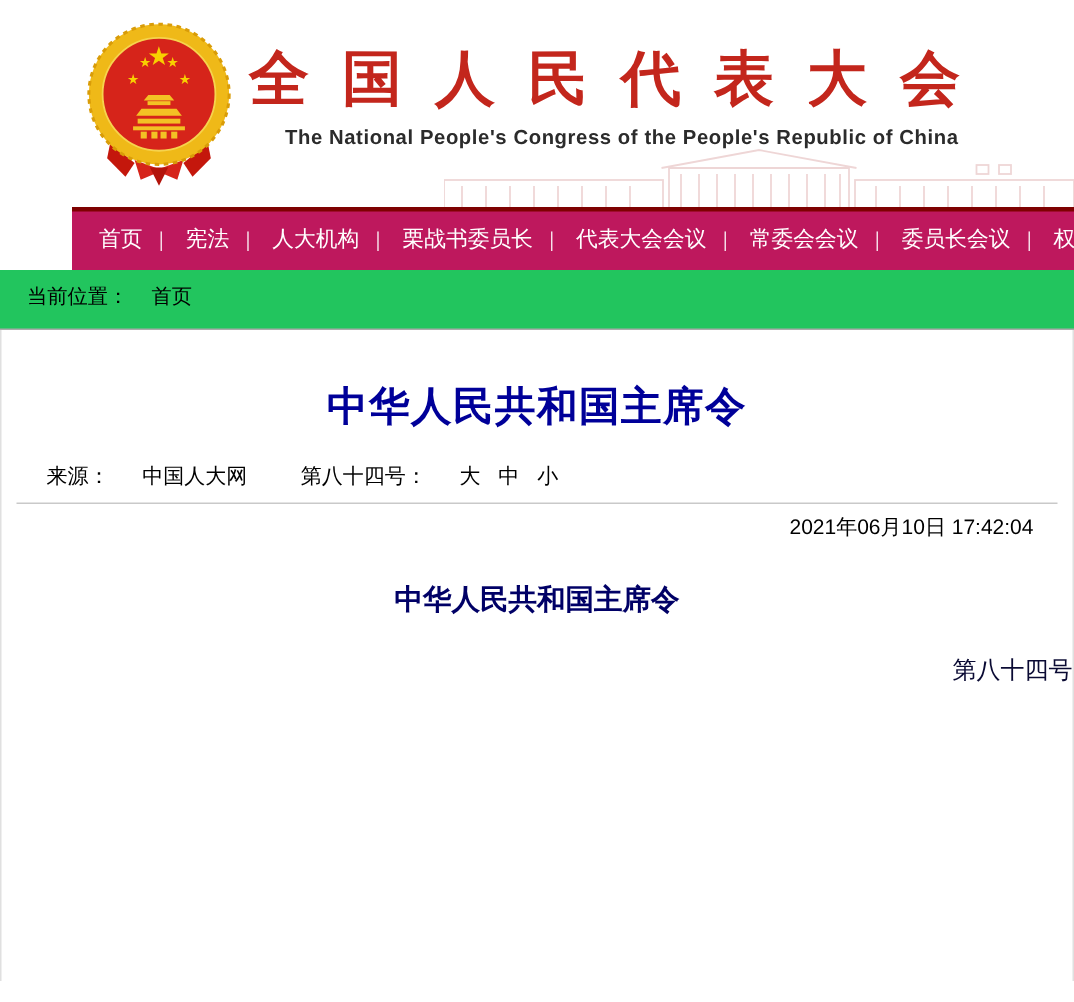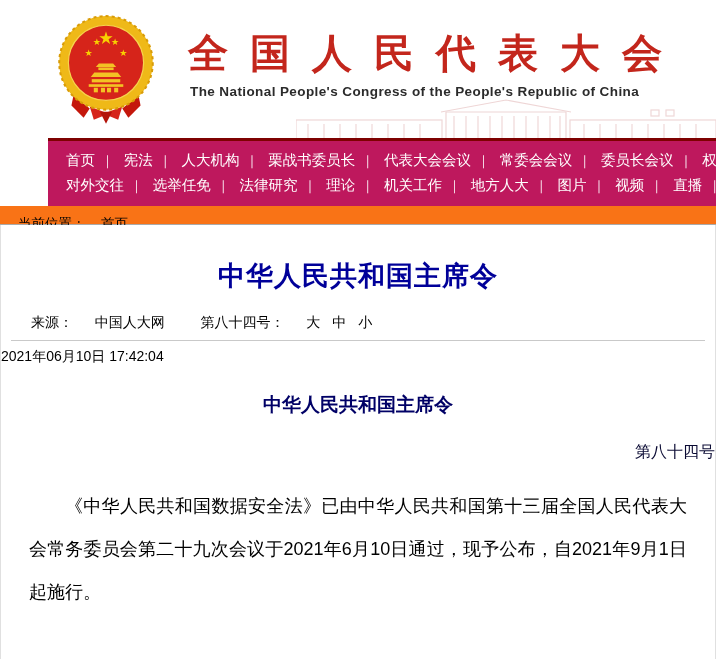--- a/index.html
+++ b/index.html
@@ -30,21 +30,20 @@
     left: 166px; top: 30px;
     width: 540px;
   }
   .site-title {
     font-size: 40px;
     font-weight: bold;
     color: #c3261c;
     letter-spacing: 22px;
     line-height: 46px;
     white-space: nowrap;
-    text-align: center;
   }
   .site-subtitle {
     margin-top: 8px;
     font-size: 13.5px;
     font-weight: bold;
     color: #2b2b2b;
     letter-spacing: 0.4px;
     white-space: nowrap;
     margin-left: 24px;
   }
@@ -73,26 +72,26 @@
     cursor: pointer;
   }
   .nav-sep {
     color: #ffffff;
     margin: 0 6px;
     font-size: 13px;
   }
 
   
   .breadcrumb {
-    height: 19px;
+    height: 40px;
     padding: 9px 0 0 18px;
     font-size: 13.5px;
     color: #000;
     border-bottom: 1px solid #aaaaaa;
-    background: #f97316;
+    background: #22c55e;
   }
   .breadcrumb a { color: #000; text-decoration: none; cursor: pointer; }
 
   
   .article {
     position: relative;
     height: 434px;
     border-left: 1px solid #e0e0e0;
     border-right: 1px solid #e0e0e0;
     background: #fff;
@@ -114,21 +113,21 @@
   .meta-line a { color: #000; text-decoration: none; cursor: pointer; }
   .font-size-option { margin-right: 8px; cursor: pointer; }
   .meta-rule {
     margin: 8px 10px 0 10px;
     border: 0;
     border-top: 1px solid #c9c9c9;
     height: 0;
   }
   .timestamp {
     margin: 7px 26px 0 0;
-    text-align: left;
+    text-align: right;
     font-size: 14px;
     color: #000;
   }
   .doc-title {
     margin-top: 26px;
     text-align: center;
     font-size: 19px;
     font-weight: bold;
     color: #000066;
   }
@@ -235,36 +234,20 @@
     <a>人大机构</a><span class="nav-sep">｜</span>
     <a>栗战书委员长</a><span class="nav-sep">｜</span>
     <a>代表大会会议</a><span class="nav-sep">｜</span>
     <a>常委会会议</a><span class="nav-sep">｜</span>
     <a>委员长会议</a><span class="nav-sep">｜</span>
     <a>权威发布</a>
     
     
     
   </div>
-  <div class="nav-row">
-    <a>对外交往</a><span class="nav-sep">｜</span>
-    <a>选举任免</a><span class="nav-sep">｜</span>
-    <a>法律研究</a><span class="nav-sep">｜</span>
-    <a>理论</a><span class="nav-sep">｜</span>
-    <a>机关工作</a><span class="nav-sep">｜</span>
-    <a>地方人大</a><span class="nav-sep">｜</span>
-    <a>图片</a><span class="nav-sep">｜</span>
-    <a>视频</a><span class="nav-sep">｜</span>
-    <a>直播</a><span class="nav-sep">｜</span>
-    <a>专题</a>
-    
-    
-    
-    
-  </div>
 </div>
 
 <div class="breadcrumb">
   <span>当前位置：</span>
   <span class="gap" style="display:inline-block;width:8px;"></span>
   <a>首页</a>
 </div>
 
 <div class="article">
 
@@ -283,15 +266,14 @@
   </div>
 
   <hr class="meta-rule">
 
   <div class="timestamp">2021年06月10日  17:42:04</div>
 
   <div class="doc-title">中华人民共和国主席令</div>
 
   <div class="doc-number">第八十四号</div>
 
-  <div class="doc-body">《中华人民共和国数据安全法》已由中华人民共和国第十三届全国人民代表大会常务委员会第二十九次会议于2021年6月10日通过，现予公布，自2021年9月1日起施行。</div>
 
 </div>
 
 </body></html>

